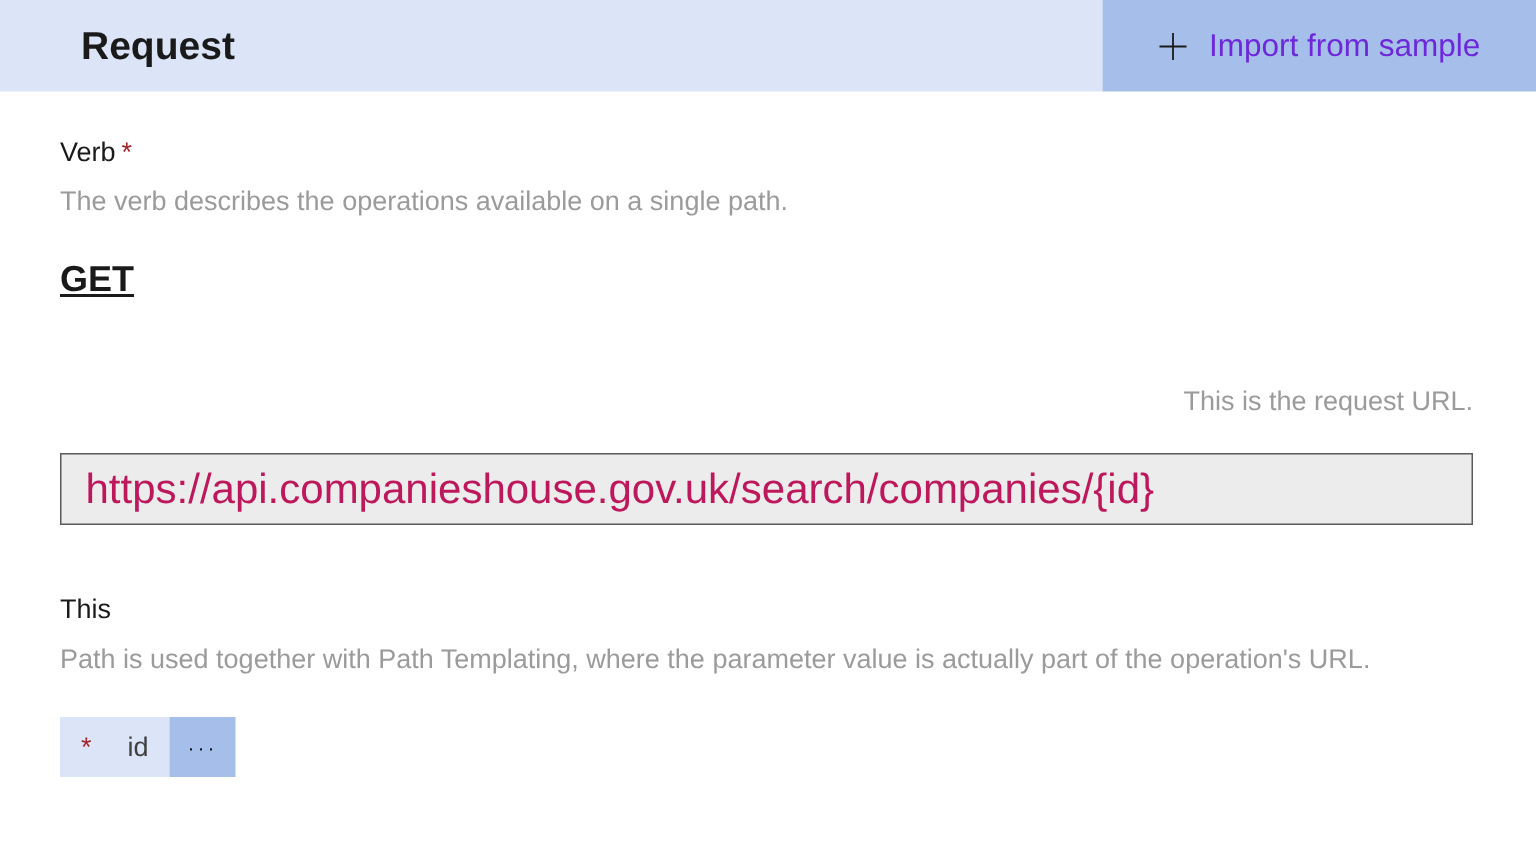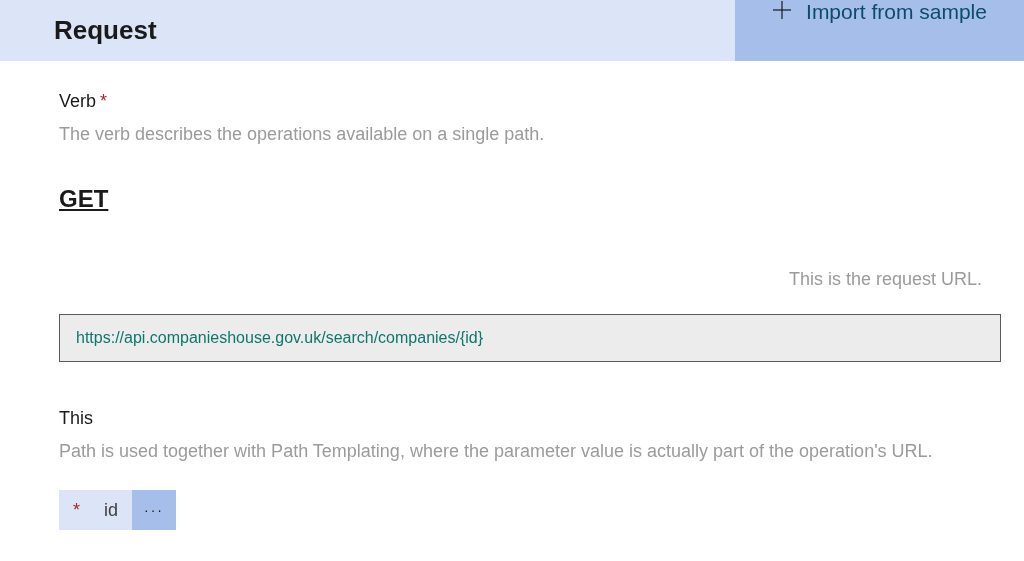--- a/index.html
+++ b/index.html
@@ -26,70 +26,71 @@
       align-items: center;
       padding-left: 54px;
       font-size: 26px;
       font-weight: 600;
       color: #1a1a1a;
     }
     .import-button {
       background: #a6bfea;
       width: 289px;
       display: flex;
+      align-items: center;
       justify-content: center;
       gap: 14px;
       cursor: pointer;
-      color: #0c4a6e;
+      color: #6d28d9;
       font-size: 21px;
       font-weight: 400;
     }
     .plus-icon svg {
       width: 20px;
       height: 20px;
       display: block;
     }
     .content {
-      padding: 30px 42px 0 59px;
+      padding: 30px 42px 0 40px;
     }
     .field-label {
       font-size: 18px;
       color: #1a1a1a;
       font-weight: 400;
       margin-bottom: 12px;
     }
     .required-star {
       color: #a4262c;
       margin-left: 4px;
     }
     .field-description {
       font-size: 18px;
       color: #9b9b9b;
       font-weight: 400;
-      margin-bottom: 40px;
+      margin-bottom: 28px;
     }
     .verb-value {
       font-size: 24px;
       font-weight: 700;
       color: #1a1a1a;
       margin-bottom: 56px;
       text-decoration: underline;
     }
     .url-section .field-description {
       margin-bottom: 24px;
       text-align: right;
     }
     .url-input {
       width: 942px;
       height: 48px;
       background: #ececec;
       border: 1px solid #5a5a5a;
       padding: 0 16px;
-      font-size: 16px;
-      color: #0f766e;
+      font-size: 28px;
+      color: #be185d;
       font-family: inherit;
       outline: none;
     }
     .path-section {
       margin-top: 46px;
     }
     .path-section .field-description {
       margin-bottom: 28px;
     }
     .param-chip {

